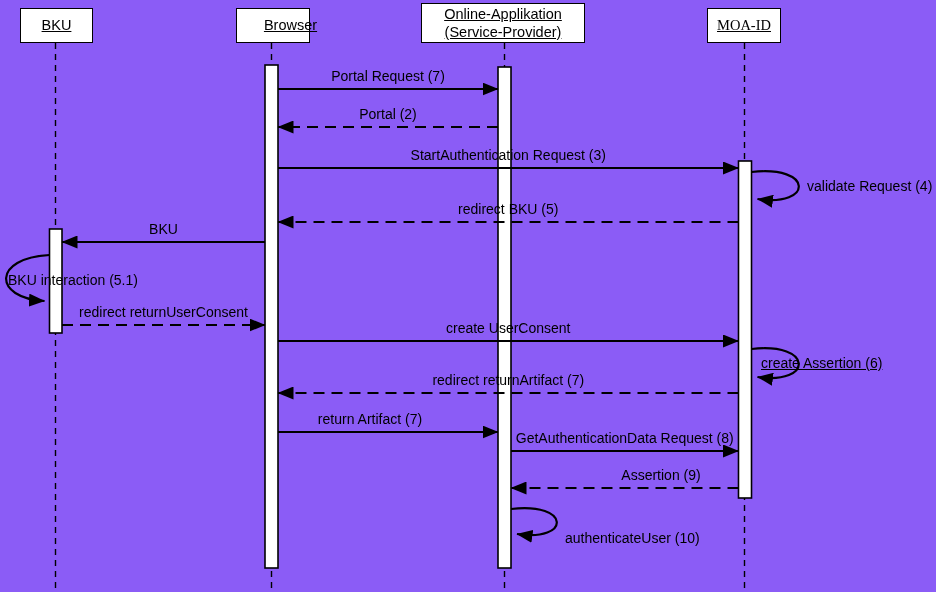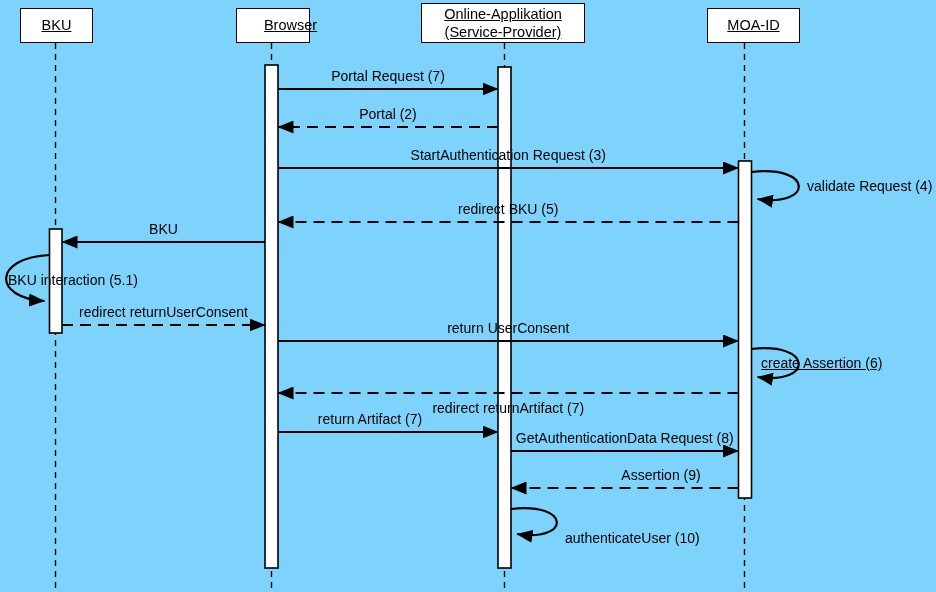--- a/index.html
+++ b/index.html
@@ -1,20 +1,20 @@
 <!DOCTYPE html>
 <html><head>
 <meta charset="utf-8">
 <style>
   html, body { margin: 0; padding: 0; background: #ffffff; }
   .stage {
     position: relative;
     width: 936px;
     height: 592px;
-    background: #7dd3fc;
+    background: #8b5cf6;
     font-family: "Liberation Sans", sans-serif;
     overflow: hidden;
   }
   .stage svg { position: absolute; left: 0; top: 0; }
   .actor-box {
     position: absolute;
     box-sizing: border-box;
     border: 1.6px solid #000;
     background: #fff;
     display: flex;
@@ -107,34 +107,34 @@
   <div id="actors-layer">
       <div class="actor-box" style="left: 20px; top: 8px; width: 73px; height: 35px;">
         <span class="actor-label">BKU</span>
       </div>
       <div class="actor-box" style="left: 236px; top: 8px; width: 74px; height: 35px; padding-left: 35px;">
         <span class="actor-label">Browser</span>
       </div>
       <div class="actor-box" style="left: 421px; top: 3px; width: 164px; height: 40px;">
         <span class="actor-label">Online-Applikation (Service-Provider)</span>
       </div>
-      <div class="actor-box" style="left: 707px; top: 8px; width: 93px; height: 35px;">
+      <div class="actor-box" style="left: 707px; top: 8px; width: 74px; height: 35px; font-family: Liberation Serif, serif;">
         <span class="actor-label">MOA-ID</span>
       </div>
     </div>
   <div id="labels-layer">
       <div class="msg-label centered" style="left: 388px; top: 67px;">Portal Request (7)</div>
       <div class="msg-label centered" style="left: 388px; top: 105px;">Portal (2)</div>
       <div class="msg-label centered" style="left: 508.25px; top: 146px;">StartAuthentication Request (3)</div>
       <div class="msg-label" style="left: 807px; top: 177px;">validate Request (4)</div>
       <div class="msg-label centered" style="left: 508.25px; top: 200px;">redirect BKU (5)</div>
       <div class="msg-label centered" style="left: 163.5px; top: 220px;">BKU</div>
       <div class="msg-label" style="left: 8px; top: 271px; text-align: center;">BKU interaction (5.1)</div>
       <div class="msg-label centered" style="left: 163.5px; top: 303px;">redirect returnUserConsent</div>
-      <div class="msg-label centered" style="left: 508.25px; top: 319px;">return UserConsent</div>
+      <div class="msg-label centered" style="left: 508.25px; top: 319px;">create UserConsent</div>
       <div class="msg-label" style="left: 761px; top: 354px; text-decoration: underline;">create Assertion (6)</div>
-      <div class="msg-label centered" style="left: 508.25px; top: 371px; margin-top: 28px;">redirect returnArtifact (7)</div>
+      <div class="msg-label centered" style="left: 508.25px; top: 371px;">redirect returnArtifact (7)</div>
       <div class="msg-label centered" style="left: 370px; top: 410px;">return Artifact (7)</div>
       <div class="msg-label centered" style="left: 624.75px; top: 429px;">GetAuthenticationData Request (8)</div>
       <div class="msg-label centered" style="left: 661px; top: 466px; text-align: center;">Assertion (9)</div>
       <div class="msg-label" style="left: 565px; top: 513px; margin-top: 16px;">authenticateUser (10)</div>
     </div>
 </div>
 
 </body></html>

